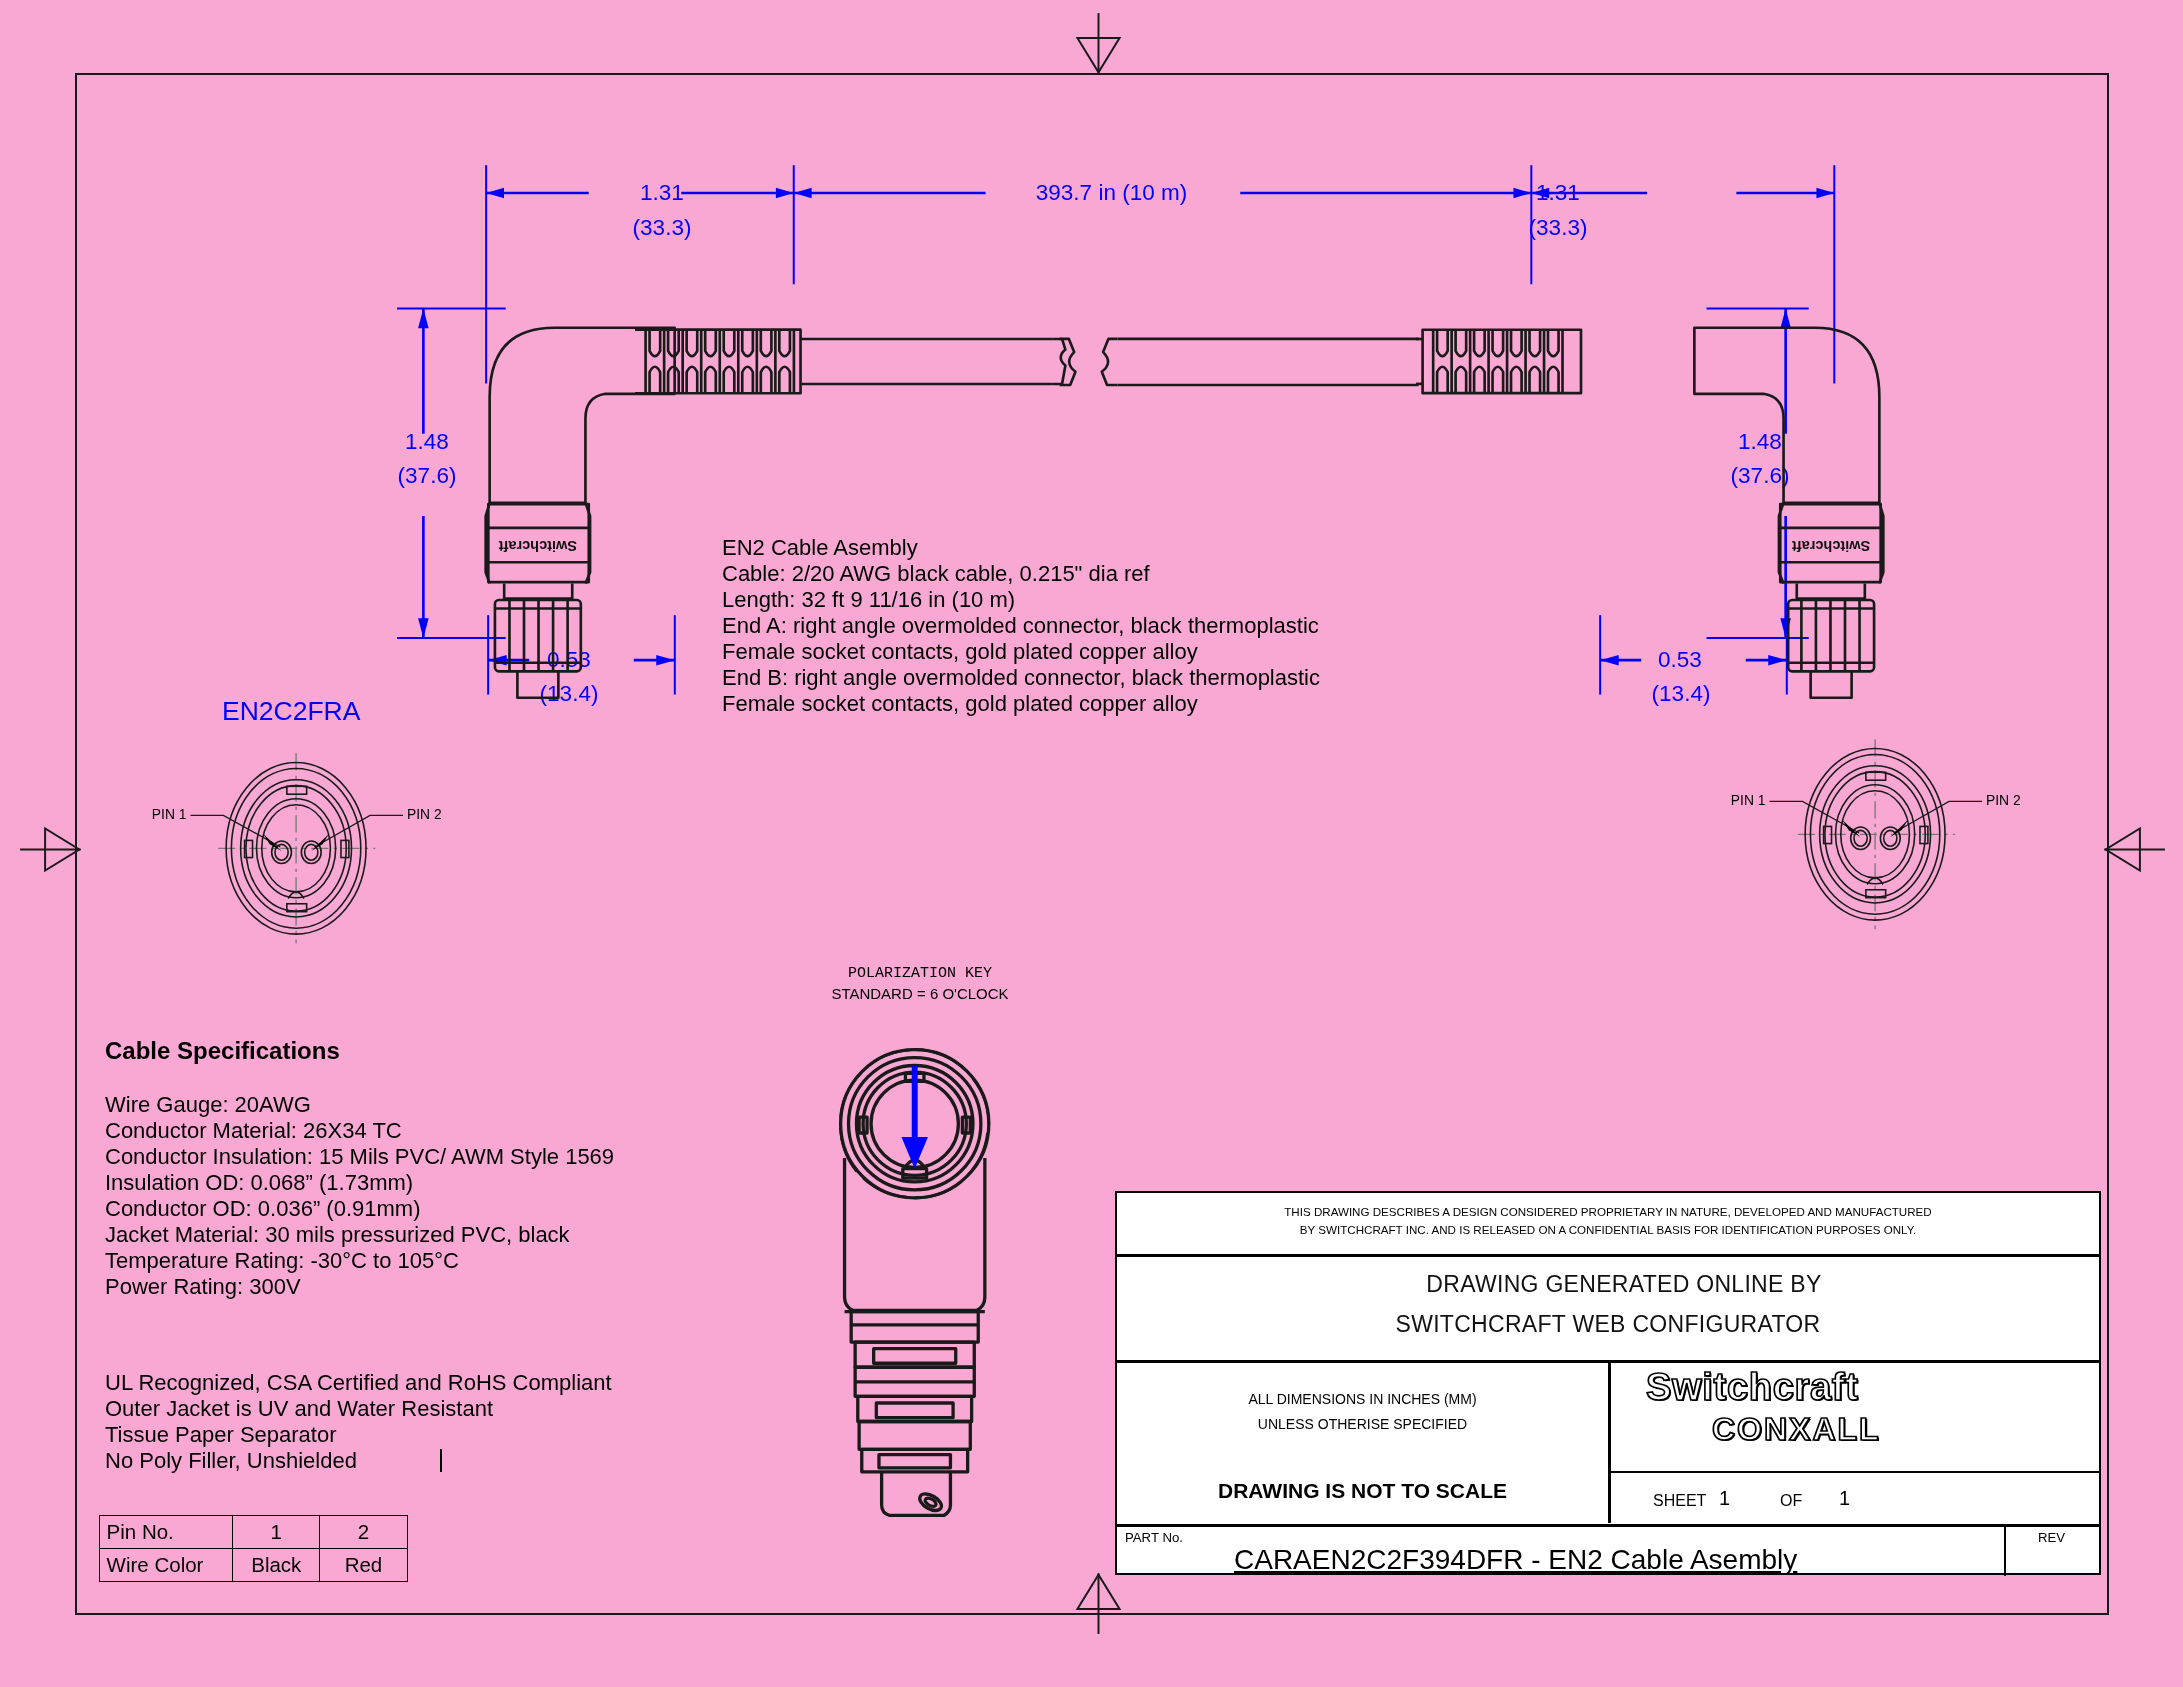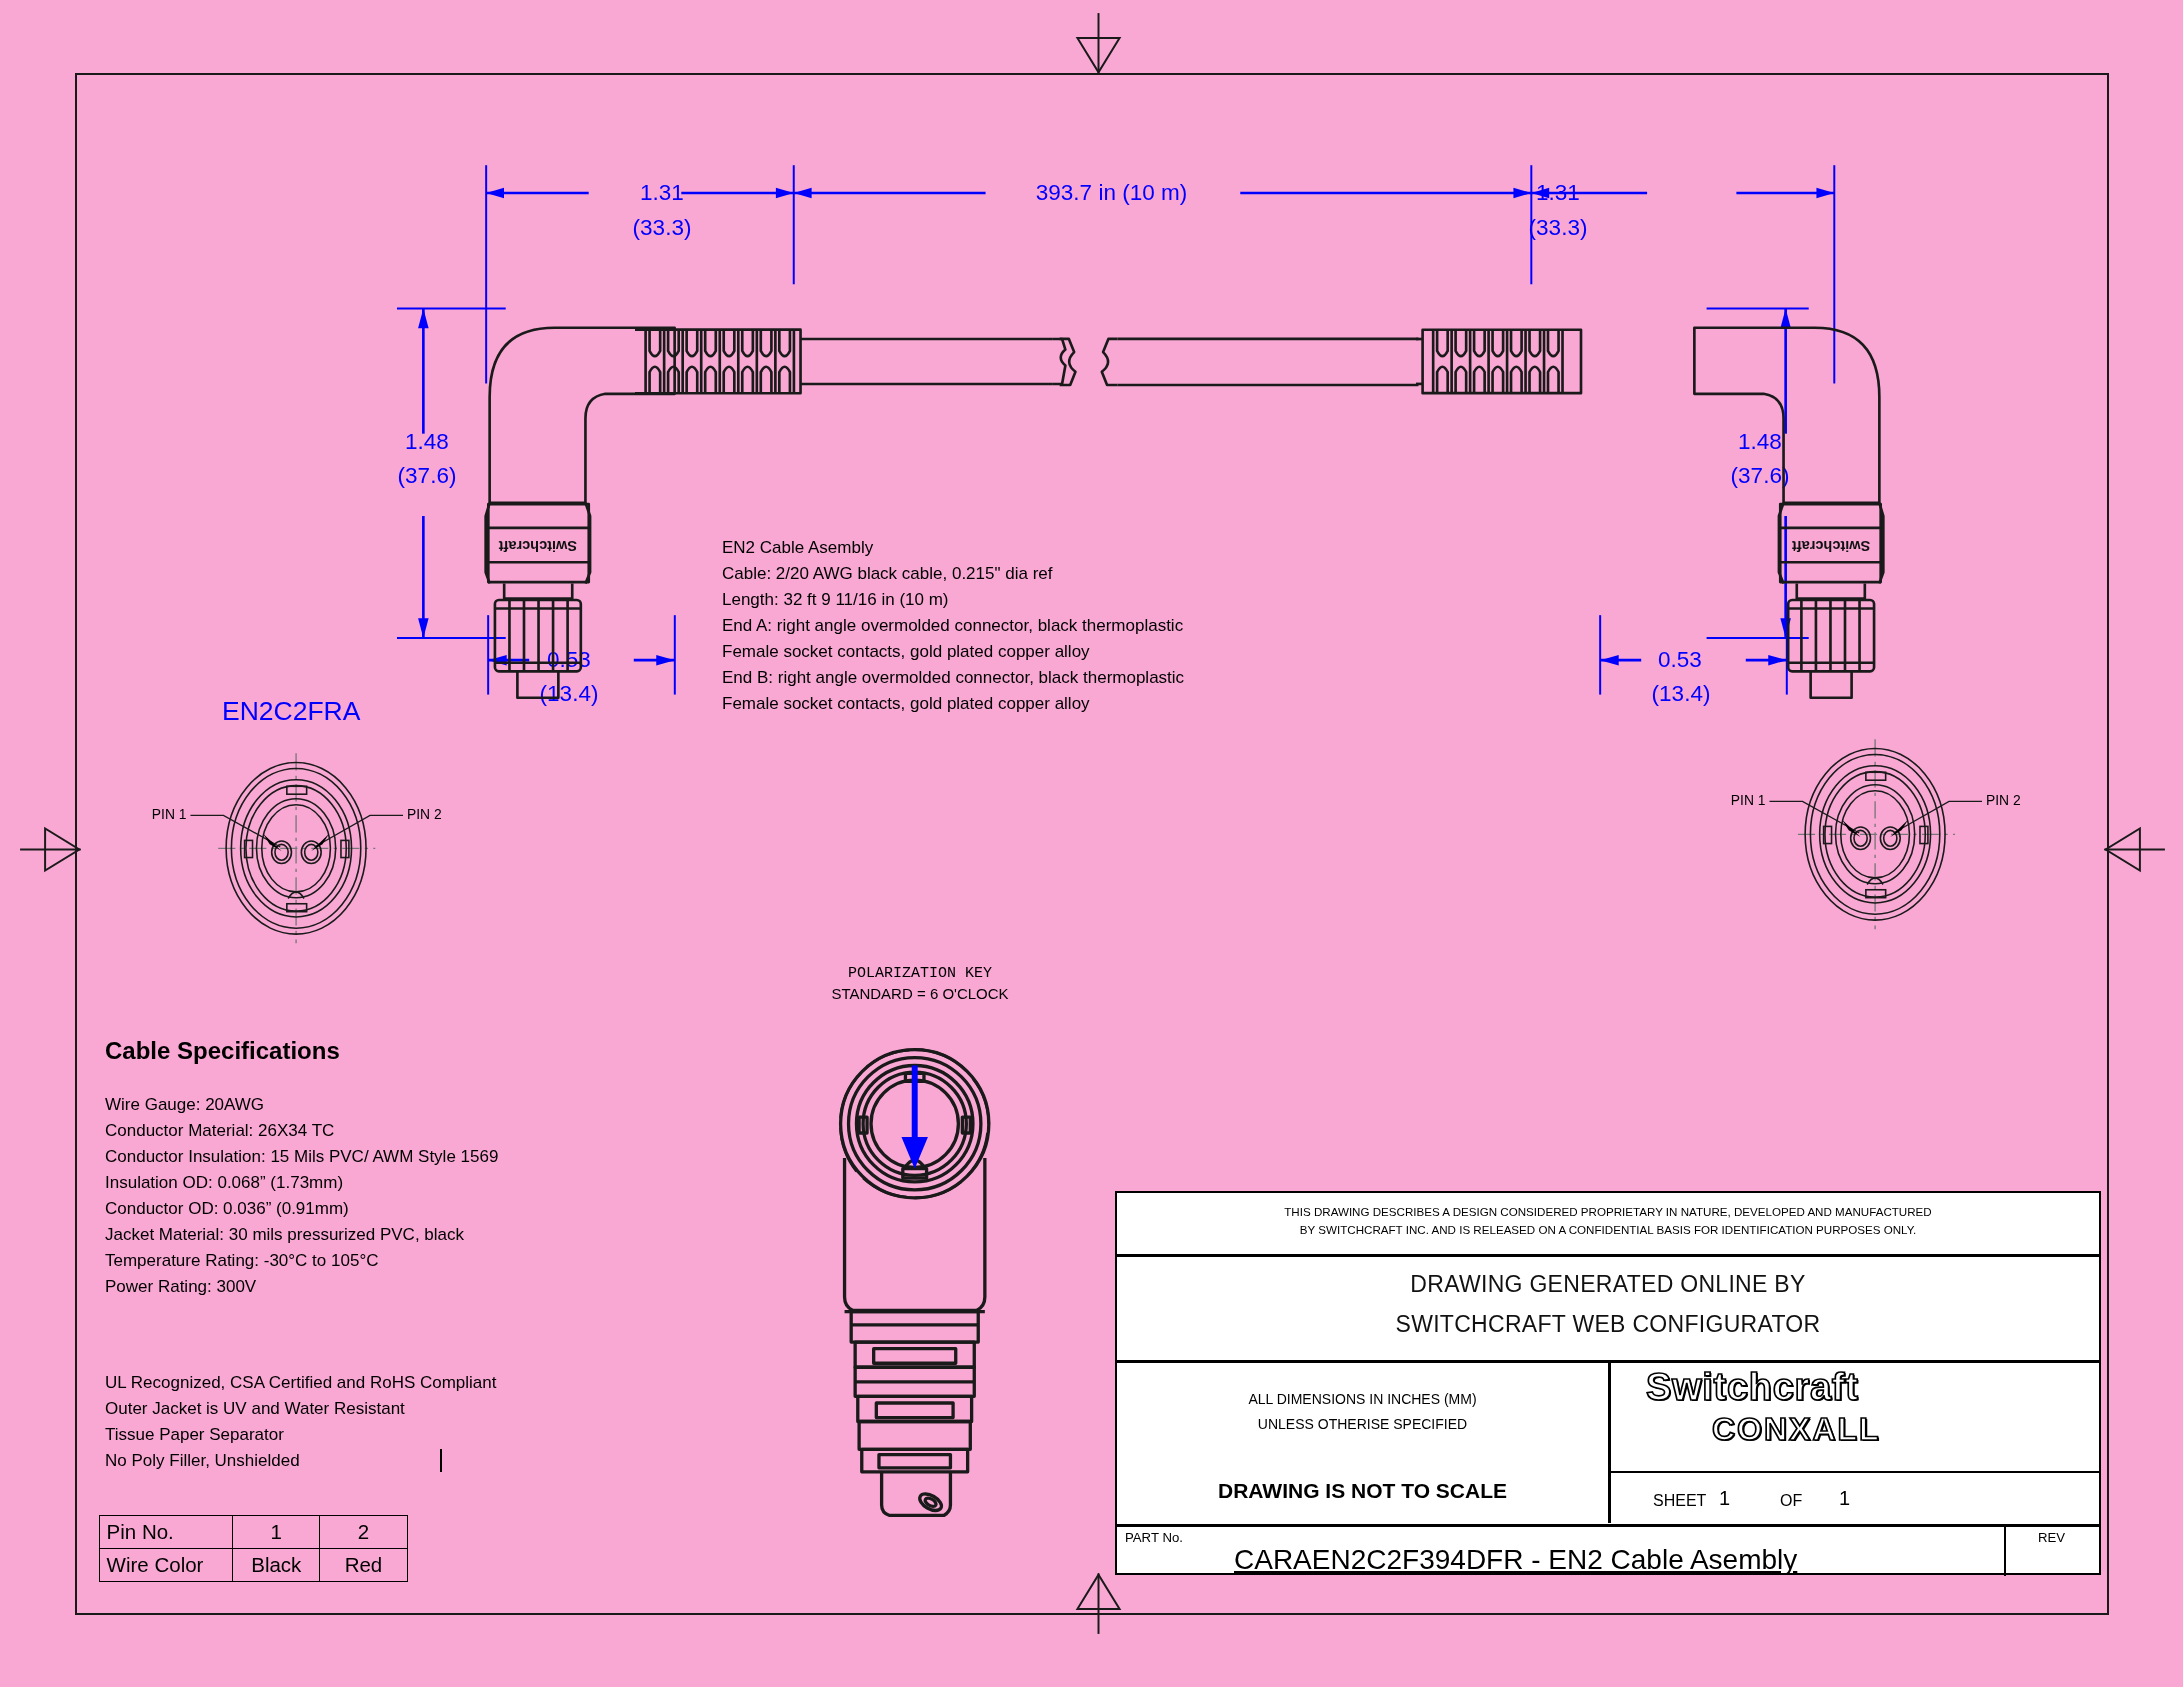--- a/index.html
+++ b/index.html
@@ -6,21 +6,21 @@
   html,body{margin:0;padding:0;background:#ffffff;}
   body{font-family:"Liberation Sans", sans-serif;}
   #sheet{position:relative;width:2183px;height:1687px;background:#f9a8d4;overflow:hidden;}
   .abs{position:absolute;}
 
   
   #frame{left:75px;top:73px;width:2034px;height:1542px;border:2.6px solid #1a1a1a;box-sizing:border-box;}
   .dimtext{color:#0000ff;font-size:22.5px;letter-spacing:0px;white-space:nowrap;}
 
   
-  .note{color:#000;font-size:17px;line-height:26px;white-space:nowrap;}
+  .note{color:#000;font-size:22px;line-height:26px;white-space:nowrap;}
   .spec-title{color:#000;font-size:24px;font-weight:bold;white-space:nowrap;}
   .polar{color:#000;font-size:15px;text-align:center;line-height:18px;white-space:pre;font-weight:500;}
   .partlabel{color:#000;font-size:28px;white-space:nowrap;}
 
   
   #pintable{border-collapse:collapse;font-size:20.5px;color:#000;}
   #pintable td{border:1.3px solid #000;padding:2px 6.6px;height:28px;}
   #pintable td.lbl{text-align:left;min-width:119px;}
   #pintable td.val{text-align:center;min-width:73px;}
 
@@ -437,21 +437,21 @@
     <div class="tbline" style="left:0;top:167px;width:100%;height:2.6px;"></div>
     <div class="tbline" style="left:0;top:331px;width:100%;height:2.6px;"></div>
 
     <div class="tbline" style="left:491px;top:167px;width:2.6px;height:163px;"></div>
     <div class="tbline" style="left:491px;top:278px;width:492px;height:2px;"></div>
     <div class="tbline" style="left:887px;top:331px;width:2px;height:52px;"></div>
 
     <div class="tbrow tb-prop" style="top:10.6px;width:100%;">THIS DRAWING DESCRIBES A DESIGN CONSIDERED PROPRIETARY IN NATURE, DEVELOPED AND MANUFACTURED</div>
     <div class="tbrow tb-prop" style="top:29px;width:100%;">BY SWITCHCRAFT INC. AND IS RELEASED ON A CONFIDENTIAL BASIS FOR IDENTIFICATION PURPOSES ONLY.</div>
 
-    <div class="tbrow tb-gen" style="top:74px;width:100%;">DRAWING GENERATED ONLINE BY</div>
+    <div class="tbrow tb-gen" style="top:74px;width:100%;margin-left:16px;">DRAWING GENERATED ONLINE BY</div>
     <div class="tbrow tb-gen" style="top:114px;width:100%;">SWITCHCRAFT WEB CONFIGURATOR</div>
 
     <div class="tbrow tb-dims" style="top:196px;width:491px;">ALL DIMENSIONS IN INCHES (MM)</div>
     <div class="tbrow tb-dims" style="top:221px;width:491px;">UNLESS OTHERISE SPECIFIED</div>
     <div class="tbrow tb-nts" style="top:286px;width:491px;">DRAWING IS NOT TO SCALE</div>
 
     <div class="abs logo1" style="left:529px;top:173px;">Switchcraft</div>
     <div class="abs logo2" style="left:595px;top:218px;">CONXALL</div>
 
     <div class="abs tb-sheet" style="left:536px;top:299px;">SHEET</div>

